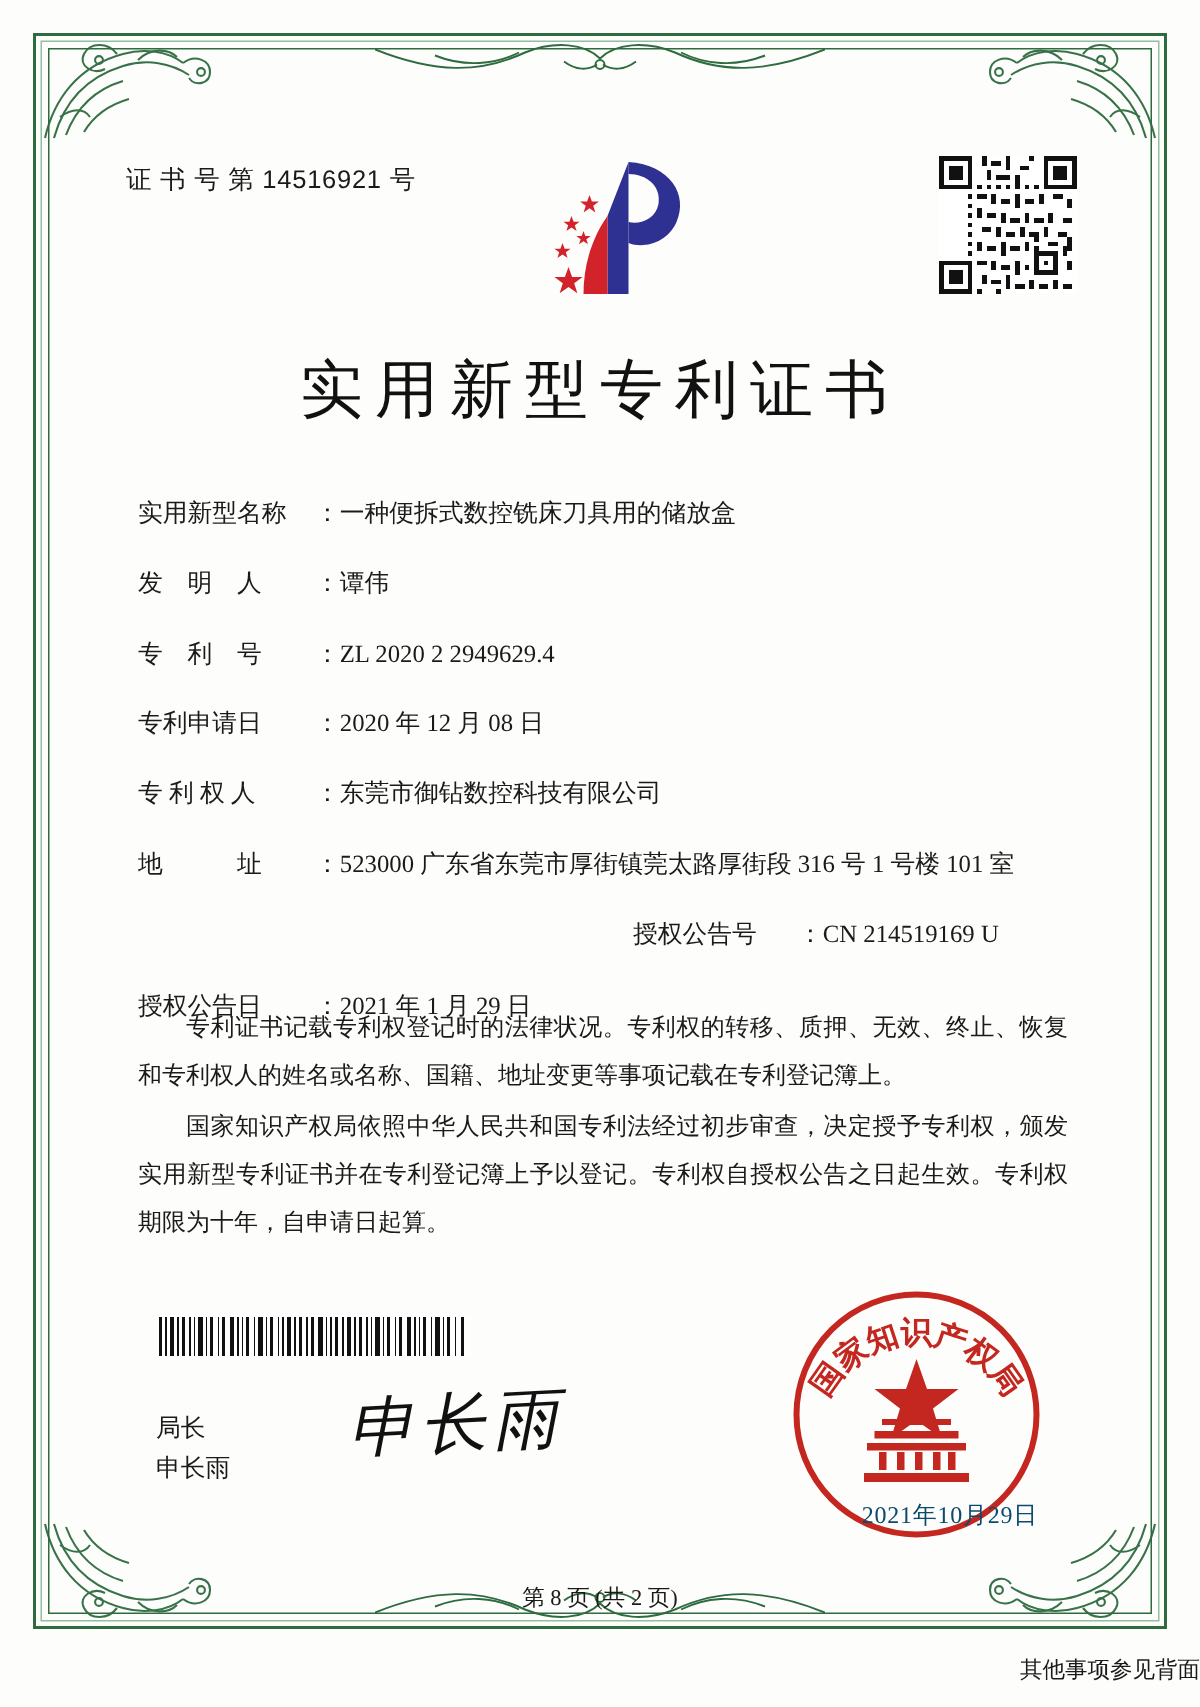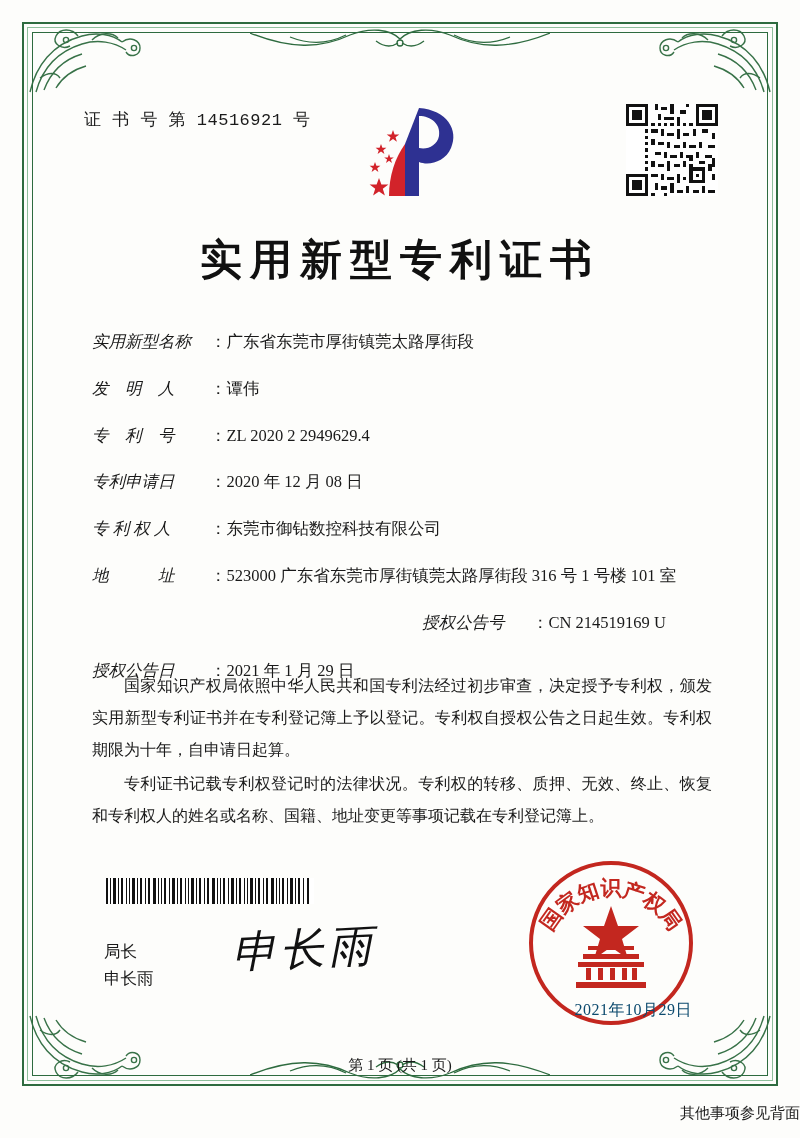--- a/index.html
+++ b/index.html
@@ -67,21 +67,21 @@
   .edge-top { left: 250px; top: 27px; width: 300px; height: 30px; }
   .edge-bottom { left: 250px; bottom: 57px; width: 300px; height: 30px; transform: scaleY(-1); }
 
   
   .cert-no {
     position: absolute;
     left: 84px;
     top: 108px;
     font-size: 17px;
     letter-spacing: .5px;
-    font-family: Liberation Mono, monospace;
+    font-family: Liberation Sans, sans-serif;
   }
   .logo {
     position: absolute;
     left: 355px;
     top: 104px;
     width: 112px;
     height: 96px;
   }
   .qr {
     position: absolute;
@@ -92,21 +92,21 @@
   }
 
   
   .cert-title {
     position: absolute;
     left: 0;
     right: 0;
     top: 232px;
     text-align: center;
     font-size: 42px;
-    font-weight: bold;
+    font-weight: normal;
     letter-spacing: 8px;
     font-family: "Liberation Serif", "DejaVu Serif", serif;
     color: #111;
   }
 
   
   .fields {
     position: absolute;
     left: 92px;
     top: 330px;
@@ -117,21 +117,20 @@
   .field-row {
     display: flex;
     align-items: flex-start;
     margin-bottom: 22px;
   }
   .field-label {
     width: 118px;
     flex: 0 0 118px;
     white-space: pre;
     letter-spacing: 0;
-    font-style: italic;
   }
   .field-colon {
     flex: 0 0 12px;
   }
   .field-value {
     flex: 1;
     word-break: break-all;
   }
   .field-row.two-col {
     margin-bottom: 20px;
@@ -436,21 +435,21 @@
     </g>
   </svg>
 
   <div class="cert-title">实用新型专利证书</div>
 
   <div class="fields">
 
     <div class="field-row">
       <div class="field-label">实用新型名称</div>
       <div class="field-colon">：</div>
-      <div class="field-value">广东省东莞市厚街镇莞太路厚街段</div>
+      <div class="field-value">一种便拆式数控铣床刀具用的储放盒</div>
     </div>
 
     <div class="field-row">
       <div class="field-label">发　明　人</div>
       <div class="field-colon">：</div>
       <div class="field-value">谭伟</div>
     </div>
 
     <div class="field-row">
       <div class="field-label">专　利　号</div>
@@ -485,22 +484,22 @@
       <div class="fr-right">
         <div class="field-label">授权公告号</div>
         <div class="field-colon">：</div>
         <div class="field-value">CN 214519169 U</div>
       </div>
     </div>
 
   </div>
 
   <div class="paras">
+    <p>专利证书记载专利权登记时的法律状况。专利权的转移、质押、无效、终止、恢复和专利权人的姓名或名称、国籍、地址变更等事项记载在专利登记簿上。</p>
     <p>国家知识产权局依照中华人民共和国专利法经过初步审查，决定授予专利权，颁发实用新型专利证书并在专利登记簿上予以登记。专利权自授权公告之日起生效。专利权期限为十年，自申请日起算。</p>
-    <p>专利证书记载专利权登记时的法律状况。专利权的转移、质押、无效、终止、恢复和专利权人的姓名或名称、国籍、地址变更等事项记载在专利登记簿上。</p>
   </div>
 
   <svg class="barcode" viewBox="0 0 210 26" shape-rendering="crispEdges">
     <rect width="210" height="26" fill="#ffffff"></rect>
     <g fill="#111111">
       <rect x="2" y="0" width="2" height="26"></rect>
         <rect x="6" y="0" width="1" height="26"></rect>
       <rect x="9" y="0" width="3" height="26"></rect>
         <rect x="14" y="0" width="1" height="26"></rect>
       <rect x="17" y="0" width="2" height="26"></rect>
@@ -578,16 +577,16 @@
     </g>
     <defs>
       <path id="sealArc" d="M 20 92 A 66 66 0 0 1 150 92"></path>
     </defs>
     <text font-size="21" font-family="'Liberation Serif','DejaVu Serif',serif" fill="#c3271f" font-weight="bold">
       <textPath href="#sealArc" startOffset="50%" text-anchor="middle" side="left">国家知识产权局</textPath>
     </text>
   </svg>
   <div class="seal-date">2021年10月29日</div>
 
-  <div class="page-no">第 1 页 (共 1 页)</div>
+  <div class="page-no">第 8 页 (共 2 页)</div>
   <div class="back-note">其他事项参见背面</div>
 
 </div>
 
 </body></html>

